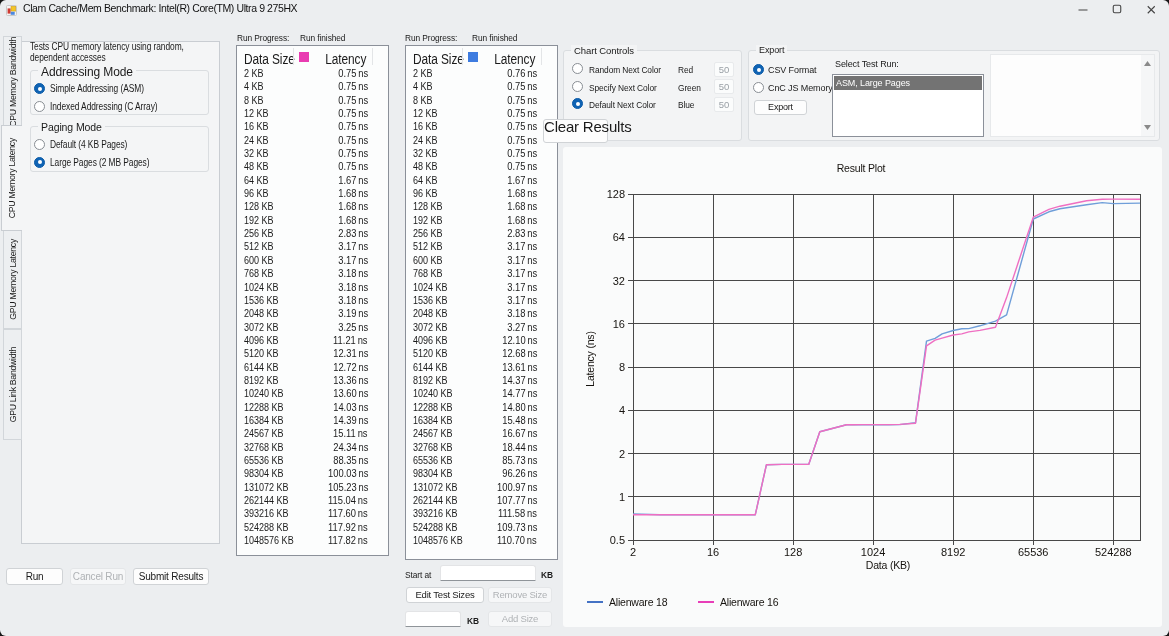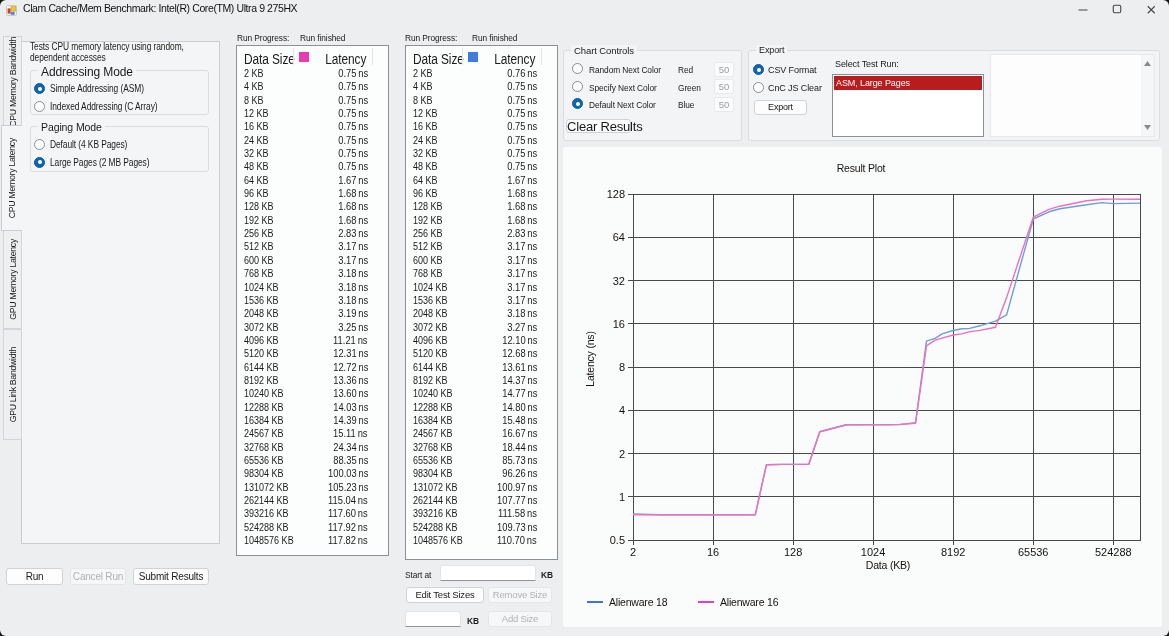--- a/index.html
+++ b/index.html
@@ -407,39 +407,39 @@
 
   <div class="gbox" style="left:563px;top:50px;width:179px;height:91px;background:#f3f4f5">
     <div class="glabel" style="font-size:9.5px">Chart Controls</div>
   </div>
   <div class="radio" style="left:572px;top:63px"></div>
   <div class="lb9" style="left:589px;top:64px">Random Next Color</div>
   <div class="radio" style="left:572px;top:80.5px"></div>
   <div class="lb9" style="left:589px;top:81.5px">Specify Next Color</div>
   <div class="radio on" style="left:572px;top:98px"></div>
   <div class="lb9" style="left:589px;top:99px">Default Next Color</div>
-  <div class="btn" style="left:566px;top:119px;width:65px;height:14px;line-height:14px;font-size:13px">Clear Results</div>
+  <div class="btn" style="left:543px;top:119px;width:65px;height:24px;line-height:14px;font-size:15px">Clear Results</div>
   <div class="lb9" style="left:678px;top:64px">Red</div>
   <div class="lb9" style="left:678px;top:81.5px">Green</div>
   <div class="lb9" style="left:678px;top:99px">Blue</div>
   <div class="abs" style="left:714px;top:61.5px;width:20px;height:15px;background:#fbfcfc;border:1px solid #e8eaec;border-radius:2px;color:#9aa0a6;text-align:center;line-height:13px;font-size:9.5px">50</div>
   <div class="abs" style="left:714px;top:79px;width:20px;height:15px;background:#fbfcfc;border:1px solid #e8eaec;border-radius:2px;color:#9aa0a6;text-align:center;line-height:13px;font-size:9.5px">50</div>
   <div class="abs" style="left:714px;top:96.5px;width:20px;height:15px;background:#fbfcfc;border:1px solid #e8eaec;border-radius:2px;color:#9aa0a6;text-align:center;line-height:13px;font-size:9.5px">50</div>
 
   <div class="gbox" style="left:748px;top:50px;width:412px;height:91px;background:#f3f4f5">
     <div class="glabel" style="font-size:9px">Export</div>
   </div>
   <div class="radio on" style="left:753px;top:64px"></div>
   <div class="lb8" style="left:768px;top:65px">CSV Format</div>
   <div class="radio" style="left:753px;top:82px"></div>
-  <div class="lb8" style="left:768px;top:83px">CnC JS Clear</div>
+  <div class="lb8" style="left:768px;top:83px">CnC JS Memory</div>
   <div class="btn" style="left:754px;top:100px;width:53px;height:15px;line-height:13px;font-size:9px">Export</div>
   <div class="lb8" style="left:835px;top:59px">Select Test Run:</div>
   <div class="abs" style="left:832px;top:74px;width:152px;height:63px;background:#fff;border:1px solid #8b9099">
-    <div style="position:absolute;left:1px;top:1px;right:1px;height:14px;background:#b91c1c;color:#fff;font-size:9px;letter-spacing:-0.1px;line-height:14px;padding-left:2px">ASM, Large Pages</div>
+    <div style="position:absolute;left:1px;top:1px;right:1px;height:14px;background:#737373;color:#fff;font-size:9px;letter-spacing:-0.1px;line-height:14px;padding-left:2px">ASM, Large Pages</div>
   </div>
   <div class="abs" style="left:990px;top:54px;width:165px;height:83px;background:#fdfdfd;border:1px solid #e7e9eb">
     <div style="position:absolute;right:0;top:0;width:13px;height:100%;background:#f5f6f7">
       <svg width="13" height="81" style="position:absolute">
           <path d="M6.5 6 L10 11 L3 11 Z" fill="#8a8a8a"></path>
           <path d="M6.5 75 L10 70 L3 70 Z" fill="#8a8a8a"></path>
         </svg>
     </div>
   </div>
 

